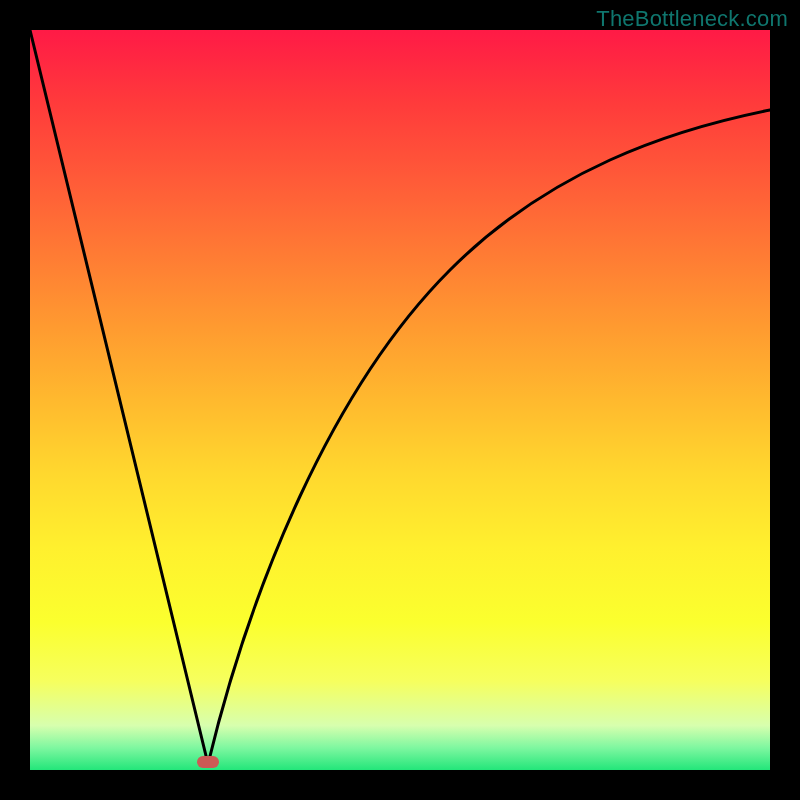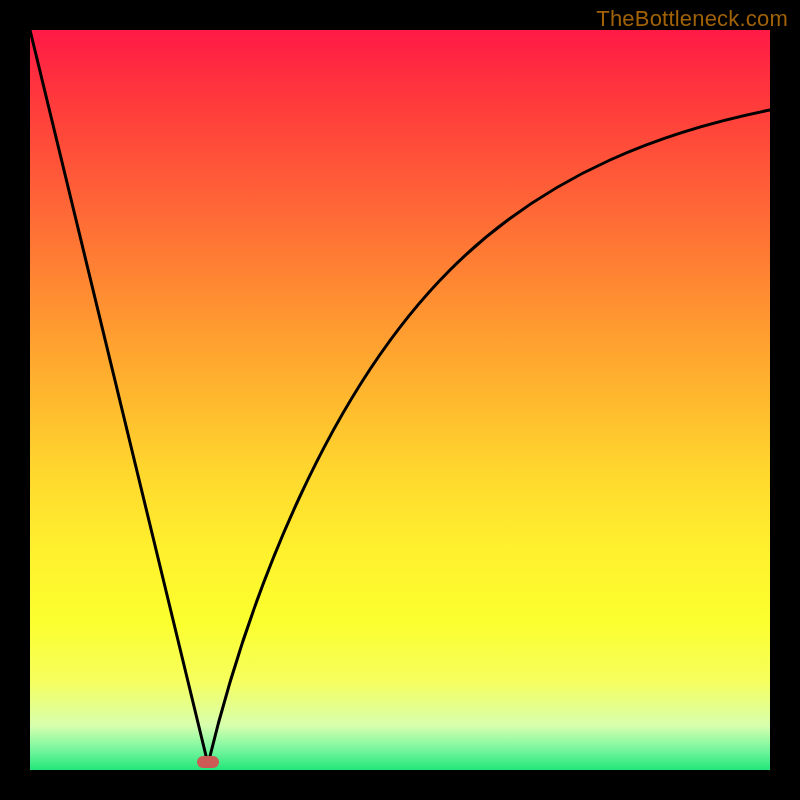--- a/index.html
+++ b/index.html
@@ -30,21 +30,21 @@
       #f6ff5e 88%,
       #d7ffae 94%,
       #7ef7a0 97%,
       #23e67a 100%
     );
   }
   .watermark {
     position: absolute;
     top: 6px;
     right: 12px;
-    color: #a16207;
+    color: #0f766e;
     font-size: 22px;
     letter-spacing: 0.2px;
     user-select: none;
     text-align: right;
   }
   svg.curve {
     position: absolute;
     left: 0;
     top: 0;
     width: 740px;

